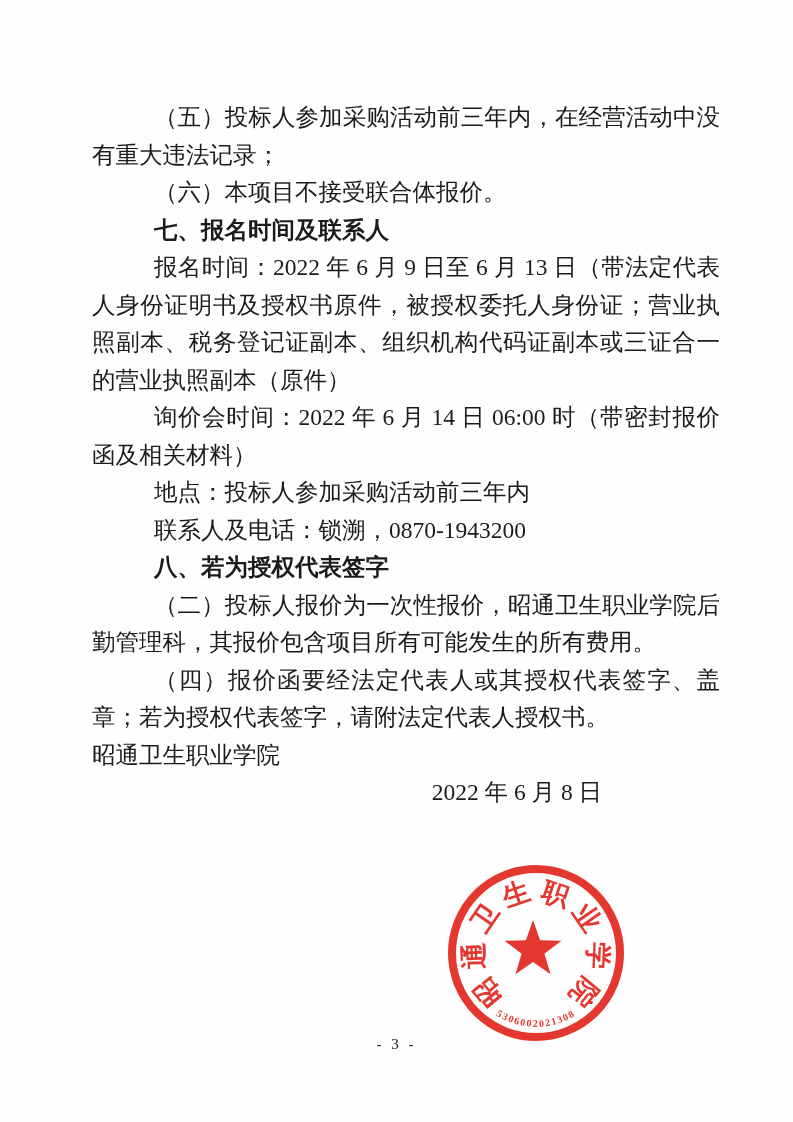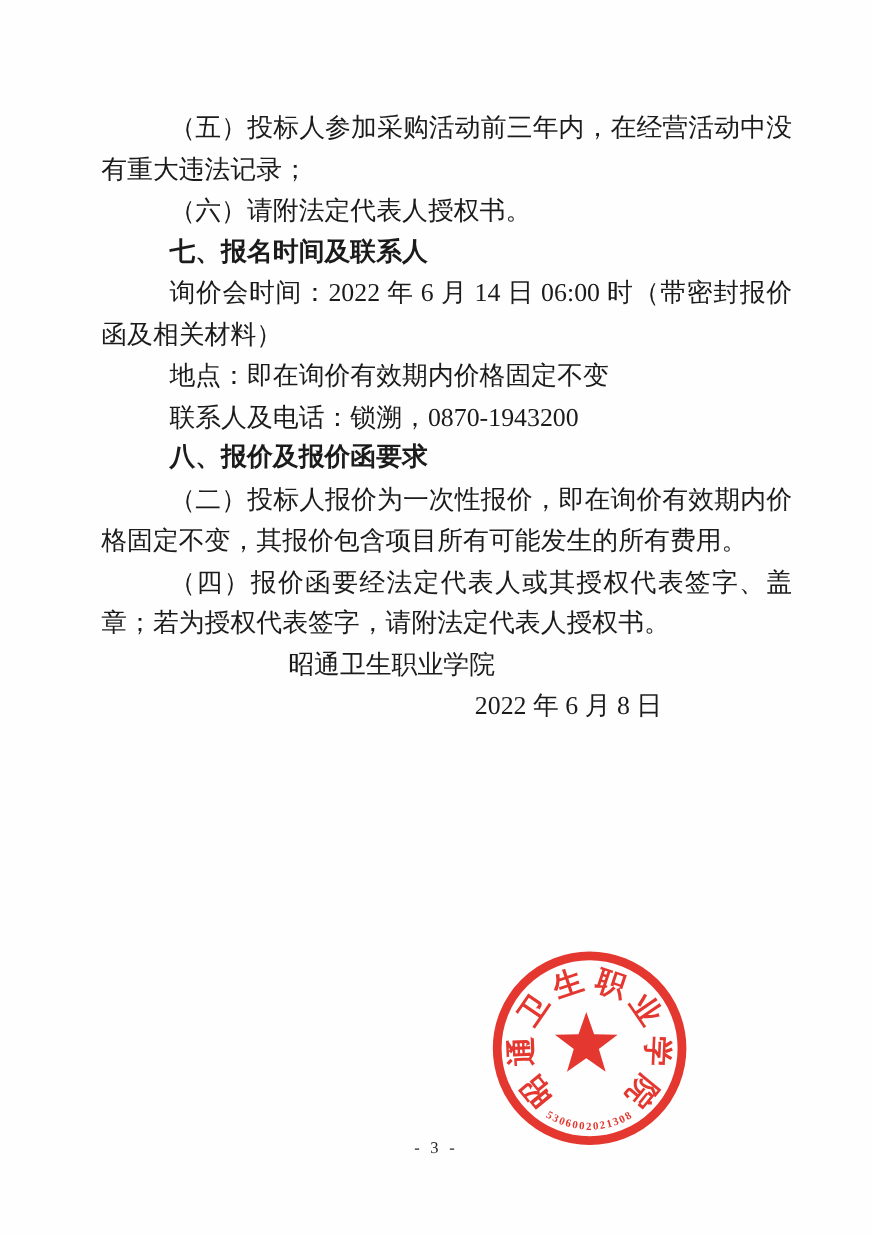--- a/index.html
+++ b/index.html
@@ -19,26 +19,26 @@
   .content p,.content h2{
     margin:0;
     font-size:23.5px;
     line-height:37.5px;
     font-weight:normal;
     text-align:justify;
     text-justify:inter-character;
   }
   p.body{text-indent:62px;}
   h2.heading{
-    font-family:Liberation Mono, monospace;
+    font-family:Liberation Sans, sans-serif;
     font-weight:bold;
     text-indent:62px;
     font-size:23.5px;
   }
-  p.sign{text-align:center;text-indent:0;padding-right:100px;}
+  p.sign{text-align:left;text-indent:0;padding-right:100px;}
   p.date{text-align:right;text-indent:0;padding-right:118px;}
   .footer{
     position:absolute;left:0;right:0;top:1036px;
     text-align:center;
     font-size:15px;
     letter-spacing:3px;
     color:#222;
   }
   .stamp{
     position:absolute;
@@ -53,27 +53,28 @@
     font-weight:bold;
   }
 </style>
 </head>
 <body>
 
 <div class="page">
 
   <div class="content">
     <p class="body">（五）投标人参加采购活动前三年内，在经营活动中没有重大违法记录；</p>
-    <p class="body">（六）请附法定代表人授权书。</p>
+    <p class="body">（六）本项目不接受联合体报价。</p>
     <h2 class="heading">七、报名时间及联系人</h2>
+    <p class="body">报名时间：2022 年 6 月 9 日至 6 月 13 日（带法定代表人身份证明书及授权书原件，被授权委托人身份证；营业执照副本、税务登记证副本、组织机构代码证副本或三证合一的营业执照副本（原件）</p>
     <p class="body">询价会时间：2022 年 6 月 14 日 06:00 时（带密封报价函及相关材料）</p>
-    <p class="body">地点：即在询价有效期内价格固定不变</p>
+    <p class="body">地点：投标人参加采购活动前三年内</p>
     <p class="body">联系人及电话：锁溯，0870-1943200</p>
-    <h2 class="heading">八、报价及报价函要求</h2>
-    <p class="body">（二）投标人报价为一次性报价，即在询价有效期内价格固定不变，其报价包含项目所有可能发生的所有费用。</p>
+    <h2 class="heading">八、若为授权代表签字</h2>
+    <p class="body">（二）投标人报价为一次性报价，昭通卫生职业学院后勤管理科，其报价包含项目所有可能发生的所有费用。</p>
     <p class="body">（四）报价函要经法定代表人或其授权代表签字、盖章；若为授权代表签字，请附法定代表人授权书。</p>
     <p class="sign">昭通卫生职业学院</p>
     <p class="date">2022 年 6 月 8 日</p>
   </div>
 
   <div class="footer">- 3 -</div>
 
   <svg class="stamp" viewBox="0 0 220 220" aria-hidden="true">
     <defs>
       <path id="digitArc" d="M 57.7 160.3 A 74 74 0 0 0 162.3 160.3" fill="none"></path>

